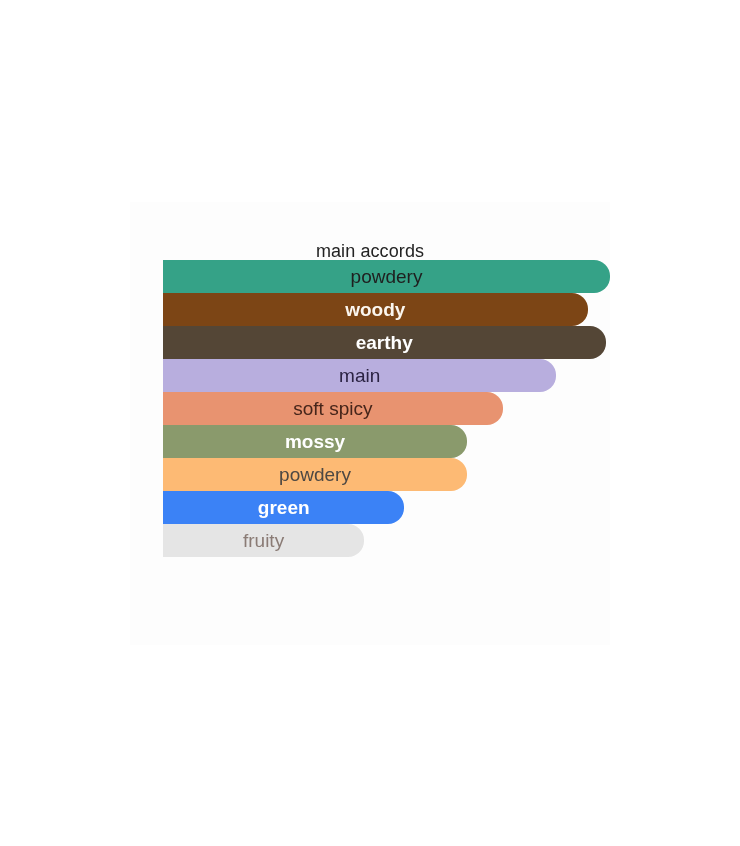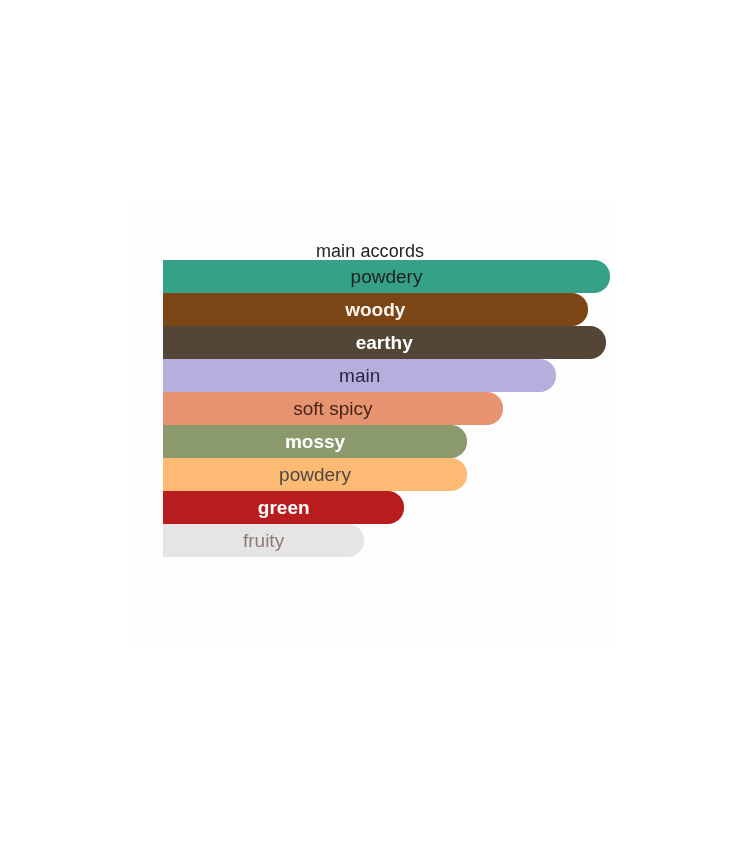--- a/index.html
+++ b/index.html
@@ -128,21 +128,21 @@
           <div class="bar" style="width: 68%; background: rgb(138, 154, 108);">
             <span class="bar-label bold" style="color: rgb(255, 255, 255);">mossy</span>
           </div>
         </div>
         <div class="bar-row">
           <div class="bar" style="width: 68%; background: #fdba74;">
             <span class="bar-label normal" style="color: rgb(77, 72, 67);">powdery</span>
           </div>
         </div>
         <div class="bar-row">
-          <div class="bar" style="width: 54%; background: #b91c1c;">
+          <div class="bar" style="width: 54%; background: #3b82f6;">
             <span class="bar-label bold" style="color: rgb(255, 255, 255);">green</span>
           </div>
         </div>
         <div class="bar-row">
           <div class="bar" style="width: 45%; background: #e5e5e5;">
             <span class="bar-label normal" style="color: rgb(138, 123, 117);">fruity</span>
           </div>
         </div>
       </div>
 

